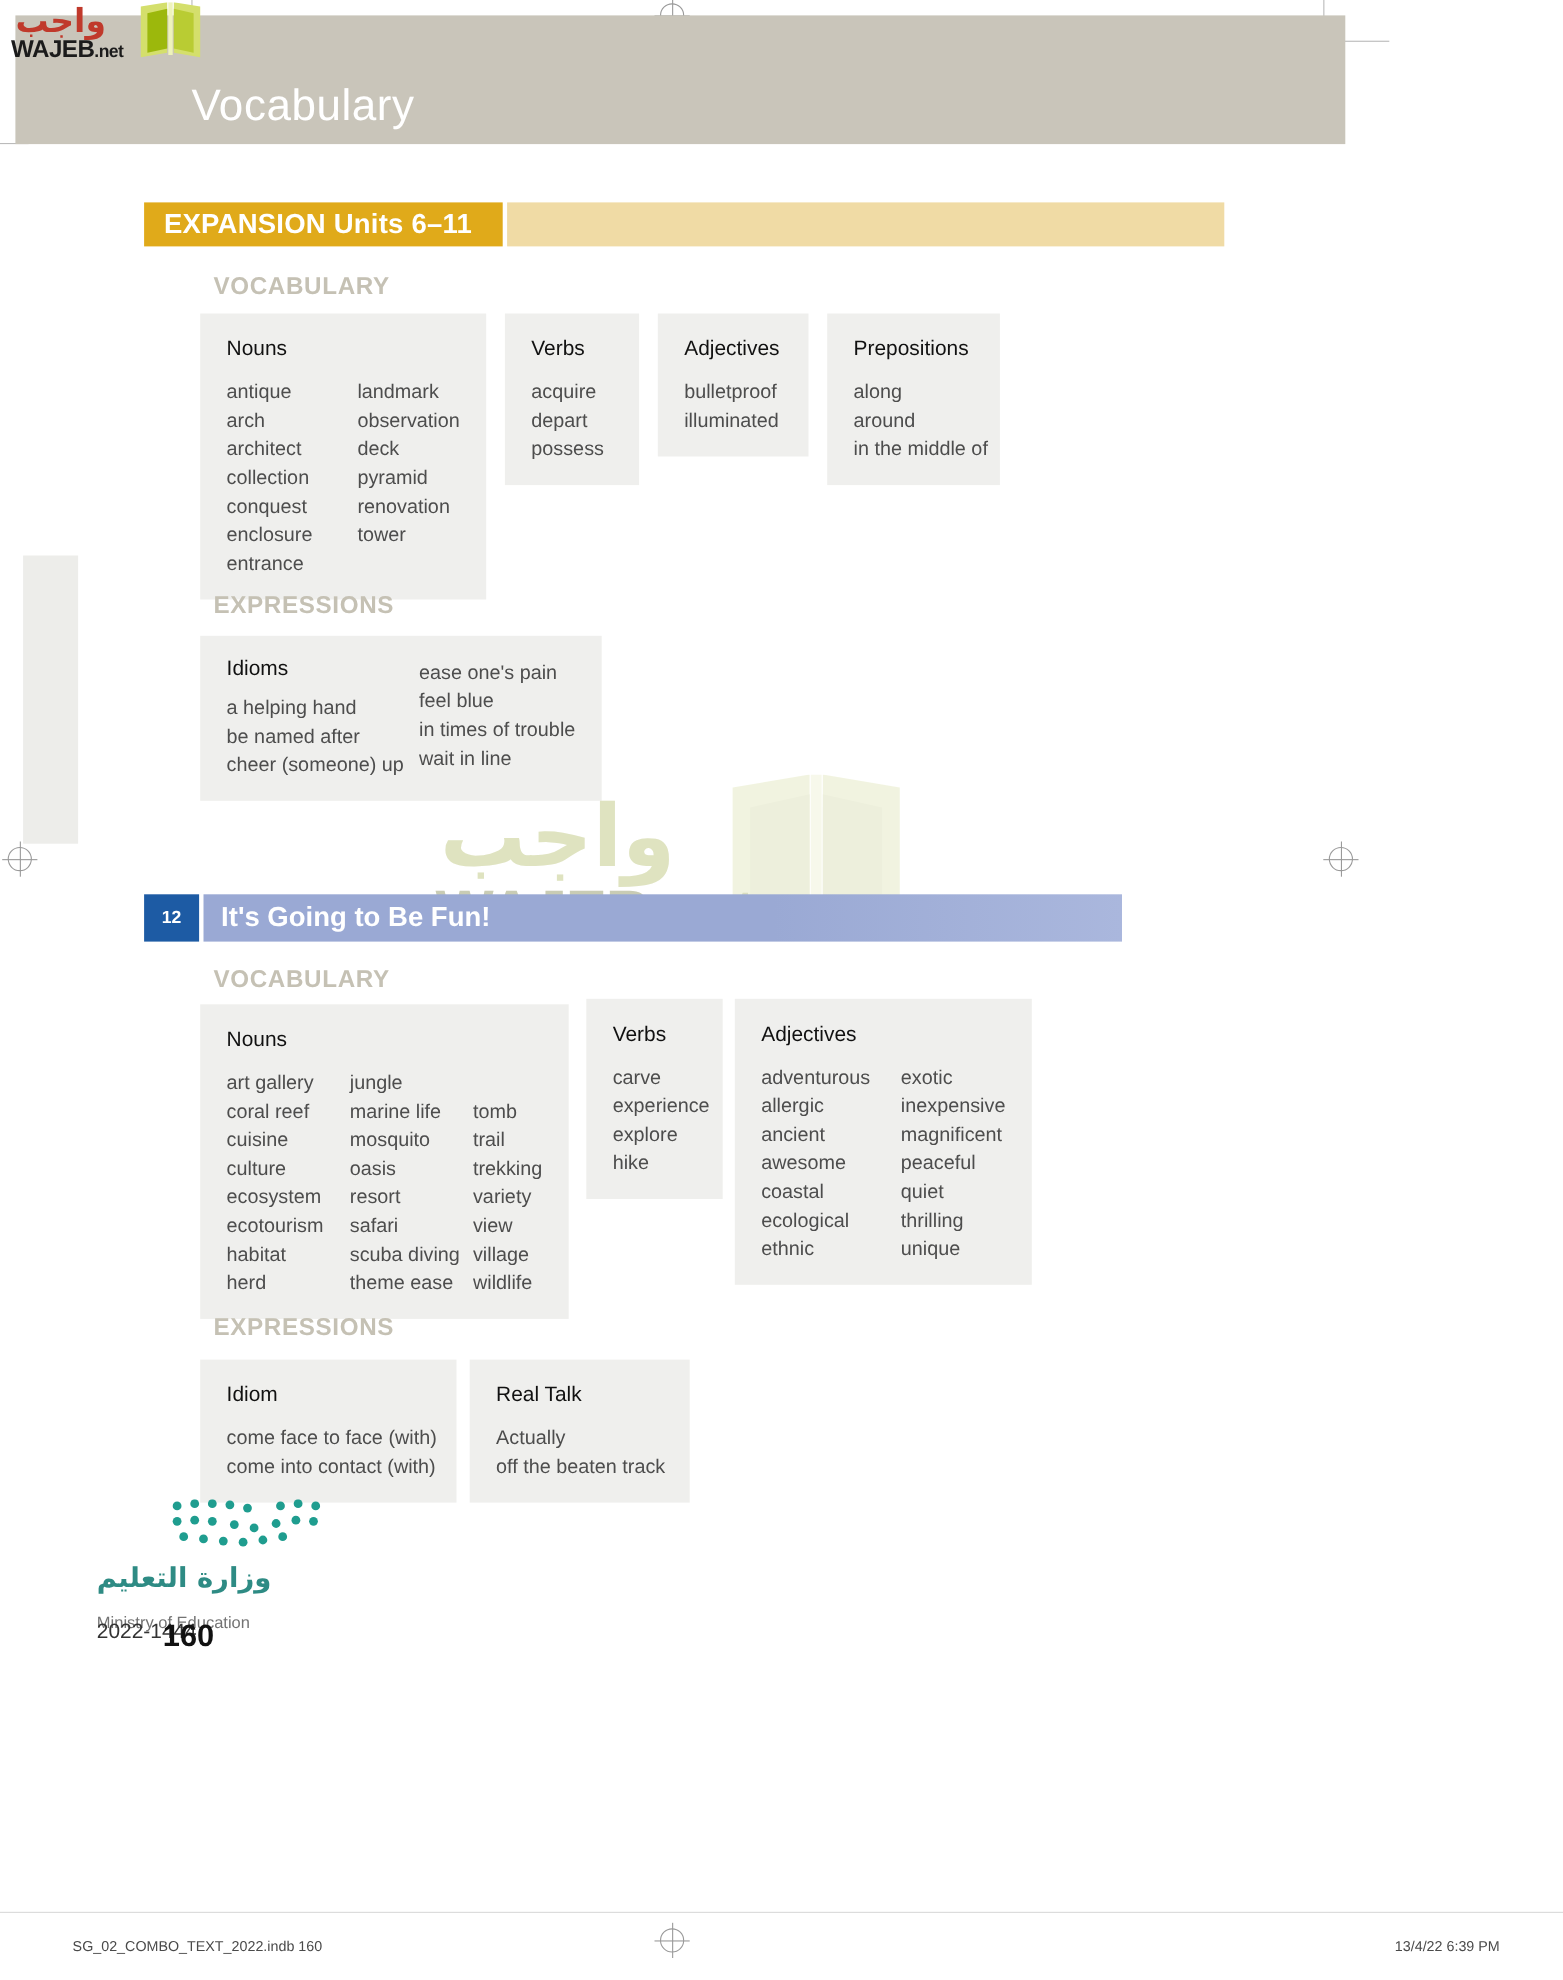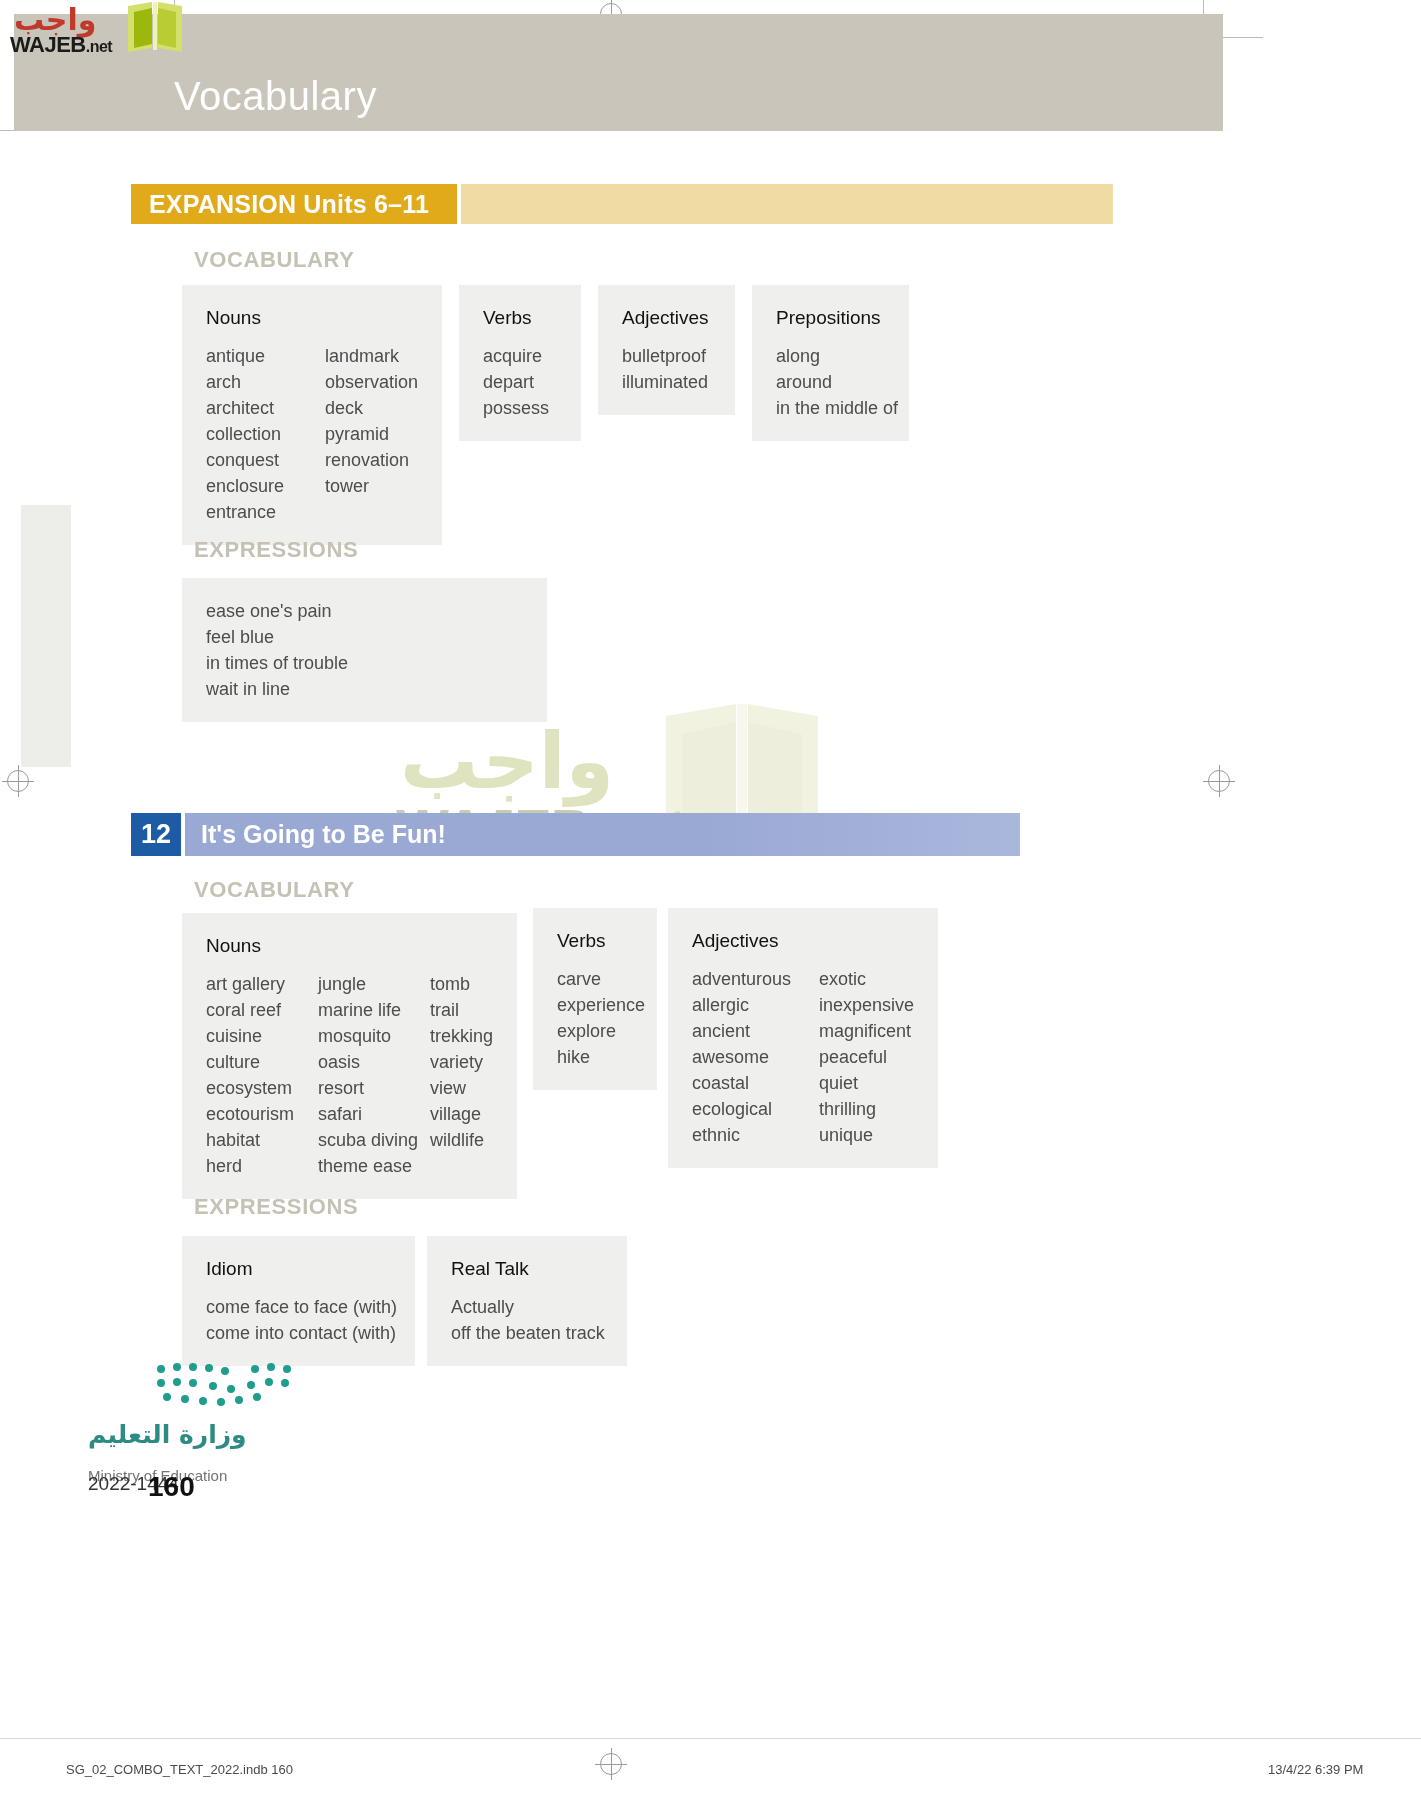--- a/index.html
+++ b/index.html
@@ -74,21 +74,21 @@
   }
   .exp-banner .rest {
     position: absolute; left: 330px; top: 0; width: 652px; height: 40px;
     background: #f0dba5;
   }
 
   
   .u12-banner { position: absolute; left: 131px; top: 813px; width: 982px; height: 43px; }
   .u12-banner .num {
     position: absolute; left: 0; top: 0; width: 50px; height: 43px;
-    background: #1d5ba4; color: #ffffff; font-size: 27px; font-weight: 700;
+    background: #1d5ba4; color: #ffffff; font-size: 16px; font-weight: 700;
     display: flex; align-items: center; justify-content: center;
   }
   .u12-banner .bar {
     position: absolute; left: 54px; top: 0; width: 835px; height: 43px;
     background: linear-gradient(to right, #9aa9d4 0%, #9aa9d4 62%, #aab7dd 100%);
     display: flex; align-items: center; padding-left: 16px;
     color: #ffffff; font-size: 25px; font-weight: 700;
   }
 
   
@@ -116,21 +116,21 @@
   #box-e-prep  { left: 752px; top: 285px; width: 157px; }
 
   #box-e-idioms { left: 182px; top: 578px; width: 365px; padding-top: 20px; }
   #box-e-idioms .idiom-wrap { display: flex; }
   #box-e-idioms .left-col { width: 182px; }
   #box-e-idioms .right-col { padding-top: 0; }
   #box-e-idioms h4 { margin-bottom: 10px; }
 
   #box-12-nouns { left: 182px; top: 913px; width: 335px; }
   #box-12-nouns .wcol { width: 115px; }
-  #box-12-nouns .wcol:last-child { width: auto; }
+  #box-12-nouns .wcol:last-child { width: auto; justify-content: flex-end; }
   #box-12-verbs { left: 533px; top: 908px; width: 124px; }
   #box-12-adj   { left: 668px; top: 908px; width: 270px; }
   #box-12-adj .wcol:first-child { width: 128px; }
 
   #box-12-idiom { left: 182px; top: 1236px; width: 233px; }
   #box-12-realtalk { left: 427px; top: 1236px; width: 200px; }
 
   .sec-voc-1  { left: 194px; top: 247px; }
   .sec-expr-1 { left: 194px; top: 537px; }
   .sec-voc-2  { left: 194px; top: 877px; }
@@ -261,20 +261,28 @@
     <span>along</span>
     <span>around</span>
     <span>in the middle of</span>
   </div>
 </div>
 
 <div class="sec-head sec-expr-1">EXPRESSIONS</div>
 
 <div class="wbox" id="box-e-idioms">
   <div class="idiom-wrap">
+    <div class="left-col">
+      <h4>Idioms</h4>
+      <div class="wlist">
+        <span>a helping hand</span>
+        <span>be named after</span>
+        <span>cheer (someone) up</span>
+      </div>
+    </div>
     <div class="wlist right-col">
       <span>ease one's pain</span>
       <span>feel blue</span>
       <span>in times of trouble</span>
       <span>wait in line</span>
     </div>
   </div>
 </div>
 
 <div class="watermark">

